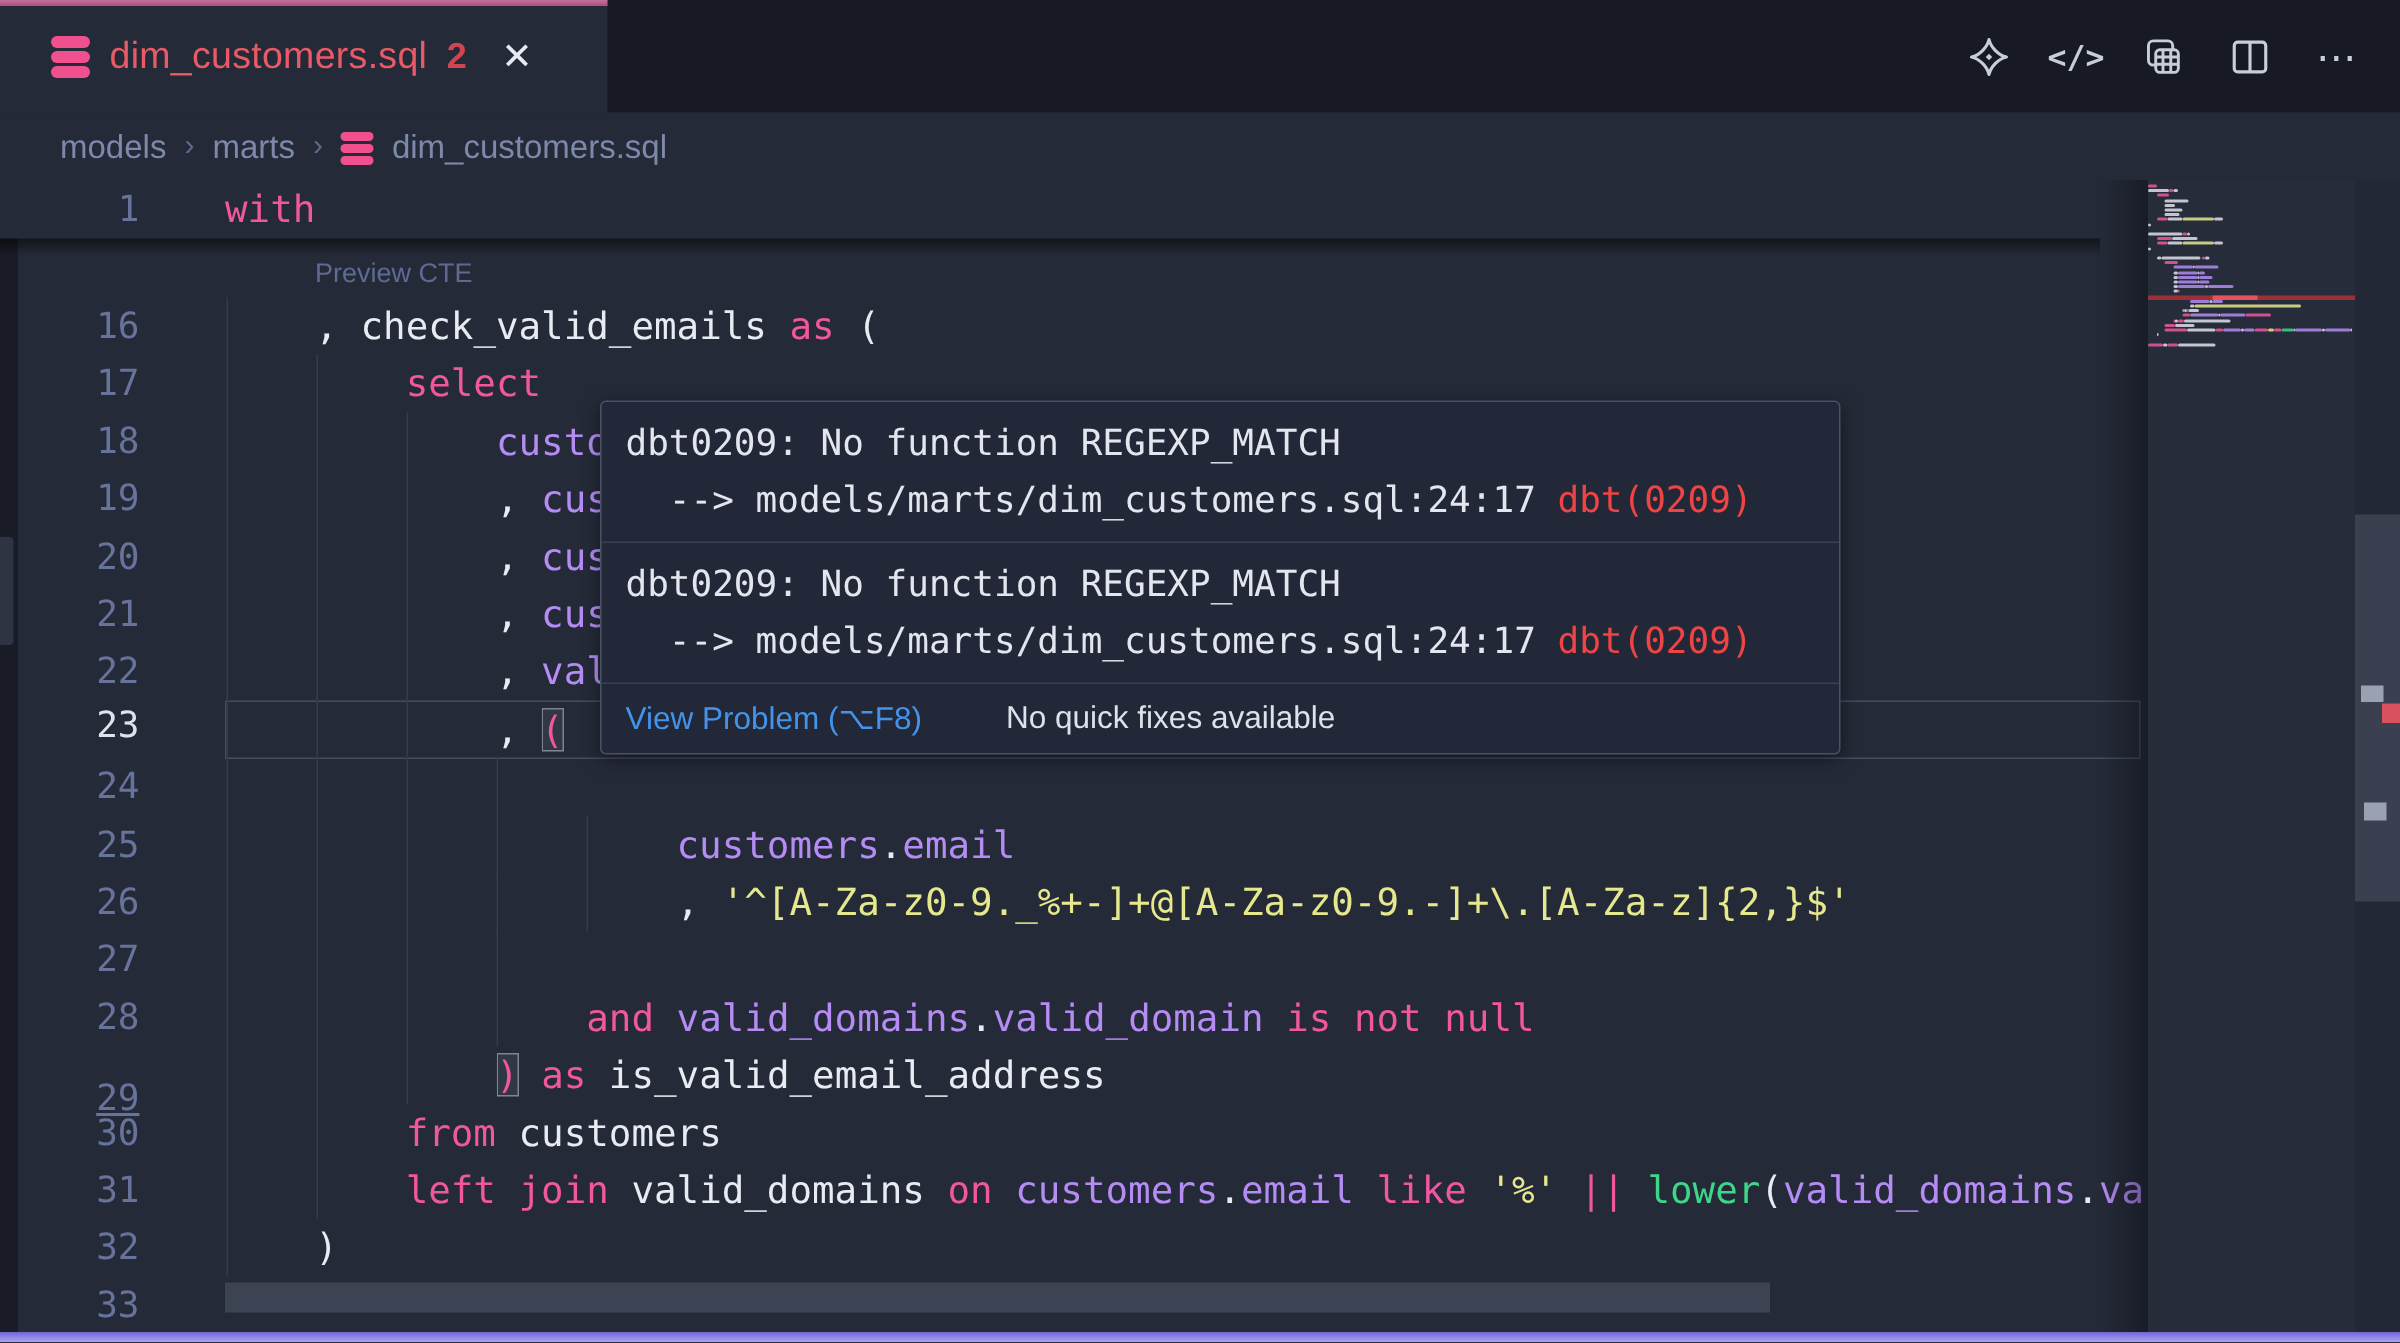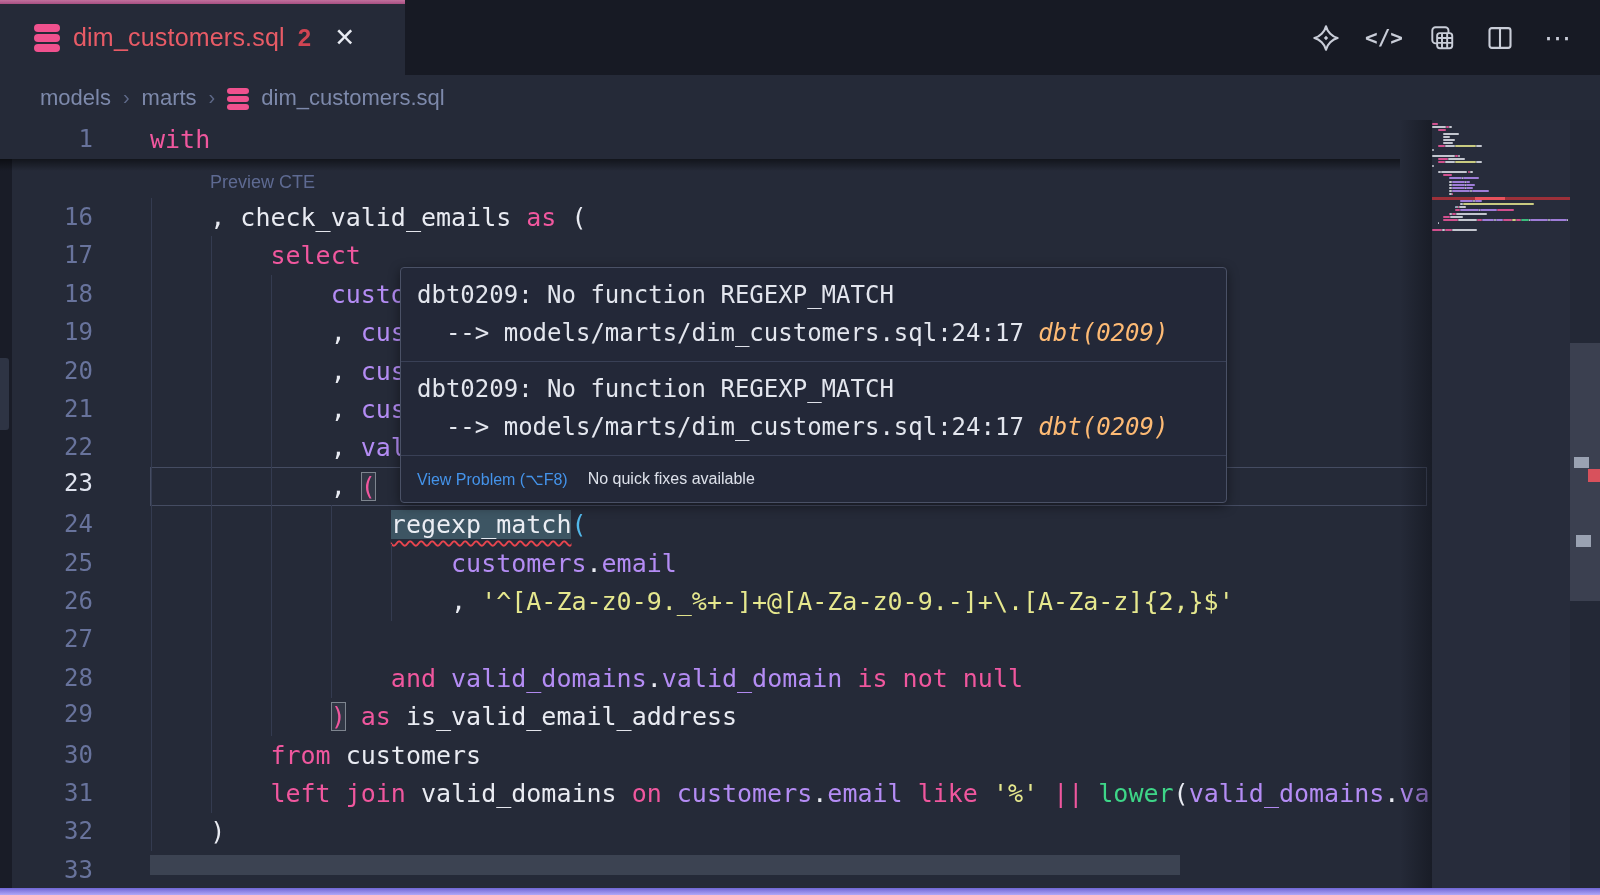--- a/index.html
+++ b/index.html
@@ -44,23 +44,23 @@
                  background:linear-gradient(rgba(0,0,0,.5),rgba(0,0,0,0));}
   .sticky .gutter-num{top:0;}
   .sticky-text{position:absolute;left:150px;top:0;height:39px;line-height:39px;font-size:25px;color:#f0579e;white-space:pre;}
   .codelens{position:absolute;left:210px;top:50px;height:24px;line-height:24px;
             font-family:"Liberation Sans",sans-serif;font-size:18px;color:#5e6a92;z-index:2;}
   
   .tooltip{position:absolute;left:400px;top:147px;width:827px;z-index:20;background:#232838;
            border:1px solid #4a5166;border-radius:4px;box-shadow:0 3px 12px rgba(0,0,0,.45);box-sizing:border-box;}
   .tt-entry{padding:8px 16px 9px 16px;border-bottom:1px solid #394056;}
   .tt-msg,.tt-loc{font-family:"DejaVu Sans Mono",monospace;font-size:24px;line-height:38px;color:#e3e6ee;white-space:pre;}
-  .tt-src{color:#fdba74;font-style:italic;}
-  .tt-footer{display:flex;align-items:center;gap:20px;padding:9px 16px;height:28px;
-             font-family:"Liberation Sans",sans-serif;font-size:16px;color:#dde1ea;}
+  .tt-src{color:#ef4444;}
+  .tt-footer{display:flex;align-items:center;gap:56px;padding:9px 16px;height:28px;
+             font-family:"Liberation Sans",sans-serif;font-size:21px;color:#dde1ea;}
   .tt-link{color:#4493ea;}
   
   .minimap-shadow{position:absolute;left:1400px;top:0;width:32px;height:768px;
                   background:linear-gradient(90deg,rgba(10,12,18,.0),rgba(10,12,18,.45));}
   .minimap{position:absolute;left:1432px;top:0;width:138px;height:768px;overflow:hidden;background:#272c3b;}
   .mm-bar{position:absolute;height:2.1px;border-radius:1px;opacity:.85;}
   .mm-errline{position:absolute;left:0;width:138px;height:3.6px;background:#9c3039;}
   .mm-errseg{position:absolute;height:3.6px;background:#e8525c;}
   .vscroll-track{position:absolute;left:1570px;top:0;width:30px;height:768px;background:#232836;}
   .vscroll-slider{position:absolute;left:1570px;top:223px;width:30px;height:258px;background:rgba(121,129,149,.28);}
@@ -149,36 +149,36 @@
           <div class="gutter-num" style="top: 193.2px;">19</div>
           <div class="gutter-num" style="top: 231.6px; padding-left: 47px;">20</div>
           <div class="gutter-num" style="top: 270px;">21</div>
           <div class="gutter-num" style="top: 308.4px;">22</div>
           <div class="gutter-num active" style="top: 344px;">23</div>
           <div class="gutter-num" style="top: 385.2px;">24</div>
           <div class="gutter-num" style="top: 423.6px;">25</div>
           <div class="gutter-num" style="top: 462px;">26</div>
           <div class="gutter-num" style="top: 500.4px;">27</div>
           <div class="gutter-num" style="top: 538.8px;">28</div>
-          <div class="gutter-num" style="top: 575px;">29</div>
+          <div class="gutter-num" style="top: 593px; text-decoration: underline;">29</div>
           <div class="gutter-num" style="top: 615.6px;">30</div>
           <div class="gutter-num" style="top: 654px;">31</div>
           <div class="gutter-num" style="top: 692.4px;">32</div>
           <div class="gutter-num" style="top: 730.8px;">33</div>
         </div>
       <div id="code-lines">
           <div class="code-line" style="top: 78px;"><div class="guide" style="left: 0.5px;"></div><span>    <span class="tk-id">, </span><span class="tk-id">check_valid_emails </span><span class="tk-kw">as</span><span class="tk-id"> (</span></span></div>
           <div class="code-line" style="top: 116.4px;"><div class="guide" style="left: 0.5px;"></div><div class="guide" style="left: 60.66px;"></div><span>        <span class="tk-kw">select</span></span></div>
           <div class="code-line" style="top: 154.8px;"><div class="guide" style="left: 0.5px;"></div><div class="guide" style="left: 60.66px;"></div><div class="guide" style="left: 120.82px;"></div><span>            <span class="tk-col">customers</span><span class="tk-dot">.</span><span class="tk-col">customer_id</span></span></div>
           <div class="code-line" style="top: 193.2px;"><div class="guide" style="left: 0.5px;"></div><div class="guide" style="left: 60.66px;"></div><div class="guide" style="left: 120.82px;"></div><span>            <span class="tk-id">, </span><span class="tk-col">customers</span><span class="tk-dot">.</span><span class="tk-col">age</span></span></div>
           <div class="code-line" style="top: 231.6px;"><div class="guide" style="left: 0.5px;"></div><div class="guide" style="left: 60.66px;"></div><div class="guide" style="left: 120.82px;"></div><span>            <span class="tk-id">, </span><span class="tk-col">customers</span><span class="tk-dot">.</span><span class="tk-col">gender</span></span></div>
           <div class="code-line" style="top: 270px;"><div class="guide" style="left: 0.5px;"></div><div class="guide" style="left: 60.66px;"></div><div class="guide" style="left: 120.82px;"></div><span>            <span class="tk-id">, </span><span class="tk-col">customers</span><span class="tk-dot">.</span><span class="tk-col">email</span></span></div>
           <div class="code-line" style="top: 308.4px;"><div class="guide" style="left: 0.5px;"></div><div class="guide" style="left: 60.66px;"></div><div class="guide" style="left: 120.82px;"></div><span>            <span class="tk-id">, </span><span class="tk-col">valid_domains</span><span class="tk-dot">.</span><span class="tk-col">valid_domain</span></span></div>
           <div class="code-line" style="top: 346.8px;"><div class="guide" style="left: 0.5px;"></div><div class="guide" style="left: 60.66px;"></div><div class="guide" style="left: 120.82px;"></div><span>            <span class="tk-id">, </span><span class="tk-b2m">(</span></span></div>
-          <div class="code-line" style="top: 385.2px;"><div class="guide" style="left: 0.5px;"></div><div class="guide" style="left: 60.66px;"></div><div class="guide" style="left: 120.82px;"></div><div class="guide" style="left: 180.98px;"></div><span>                <span class="tk-err">regexp_match</span><span class="tk-b1">(</span></span></div>
+          <div class="code-line" style="top: 385.2px;"><div class="guide" style="left: 0.5px;"></div><div class="guide" style="left: 60.66px;"></div><div class="guide" style="left: 120.82px;"></div><div class="guide" style="left: 180.98px;"></div></div>
           <div class="code-line" style="top: 423.6px;"><div class="guide" style="left: 0.5px;"></div><div class="guide" style="left: 60.66px;"></div><div class="guide" style="left: 120.82px;"></div><div class="guide" style="left: 180.98px;"></div><div class="guide" style="left: 241.14px;"></div><span>                    <span class="tk-col">customers</span><span class="tk-dot">.</span><span class="tk-col">email</span></span></div>
           <div class="code-line" style="top: 462px;"><div class="guide" style="left: 0.5px;"></div><div class="guide" style="left: 60.66px;"></div><div class="guide" style="left: 120.82px;"></div><div class="guide" style="left: 180.98px;"></div><div class="guide" style="left: 241.14px;"></div><span>                    <span class="tk-id">, </span><span class="tk-str">'^[A-Za-z0-9._%+-]+@[A-Za-z0-9.-]+\.[A-Za-z]{2,}$'</span></span></div>
           <div class="code-line" style="top: 500.4px;"><div class="guide" style="left: 0.5px;"></div><div class="guide" style="left: 60.66px;"></div><div class="guide" style="left: 120.82px;"></div><div class="guide" style="left: 180.98px;"></div></div>
           <div class="code-line" style="top: 538.8px;"><div class="guide" style="left: 0.5px;"></div><div class="guide" style="left: 60.66px;"></div><div class="guide" style="left: 120.82px;"></div><div class="guide" style="left: 180.98px;"></div><span>                <span class="tk-kw">and </span><span class="tk-col">valid_domains</span><span class="tk-dot">.</span><span class="tk-col">valid_domain</span><span class="tk-kw"> is not null</span></span></div>
           <div class="code-line" style="top: 577.2px;"><div class="guide" style="left: 0.5px;"></div><div class="guide" style="left: 60.66px;"></div><div class="guide" style="left: 120.82px;"></div><span>            <span class="tk-b2m">)</span><span class="tk-id"> </span><span class="tk-kw">as </span><span class="tk-id">is_valid_email_address</span></span></div>
           <div class="code-line" style="top: 615.6px;"><div class="guide" style="left: 0.5px;"></div><div class="guide" style="left: 60.66px;"></div><span>        <span class="tk-kw">from </span><span class="tk-id">customers</span></span></div>
           <div class="code-line" style="top: 654px;"><div class="guide" style="left: 0.5px;"></div><div class="guide" style="left: 60.66px;"></div><span>        <span class="tk-kw">left join </span><span class="tk-id">valid_domains </span><span class="tk-kw">on </span><span class="tk-col">customers</span><span class="tk-dot">.</span><span class="tk-col">email</span><span class="tk-kw"> like </span><span class="tk-str">'%'</span><span class="tk-kw"> || </span><span class="tk-fn">lower</span><span class="tk-id">(</span><span class="tk-col">valid_domains</span><span class="tk-dot">.</span><span class="tk-col">valid_domain</span></span></div>
           <div class="code-line" style="top: 692.4px;"><div class="guide" style="left: 0.5px;"></div><span>    <span class="tk-id">)</span></span></div>
           <div class="code-line" style="top: 730.8px;"><span></span></div>
         </div>

